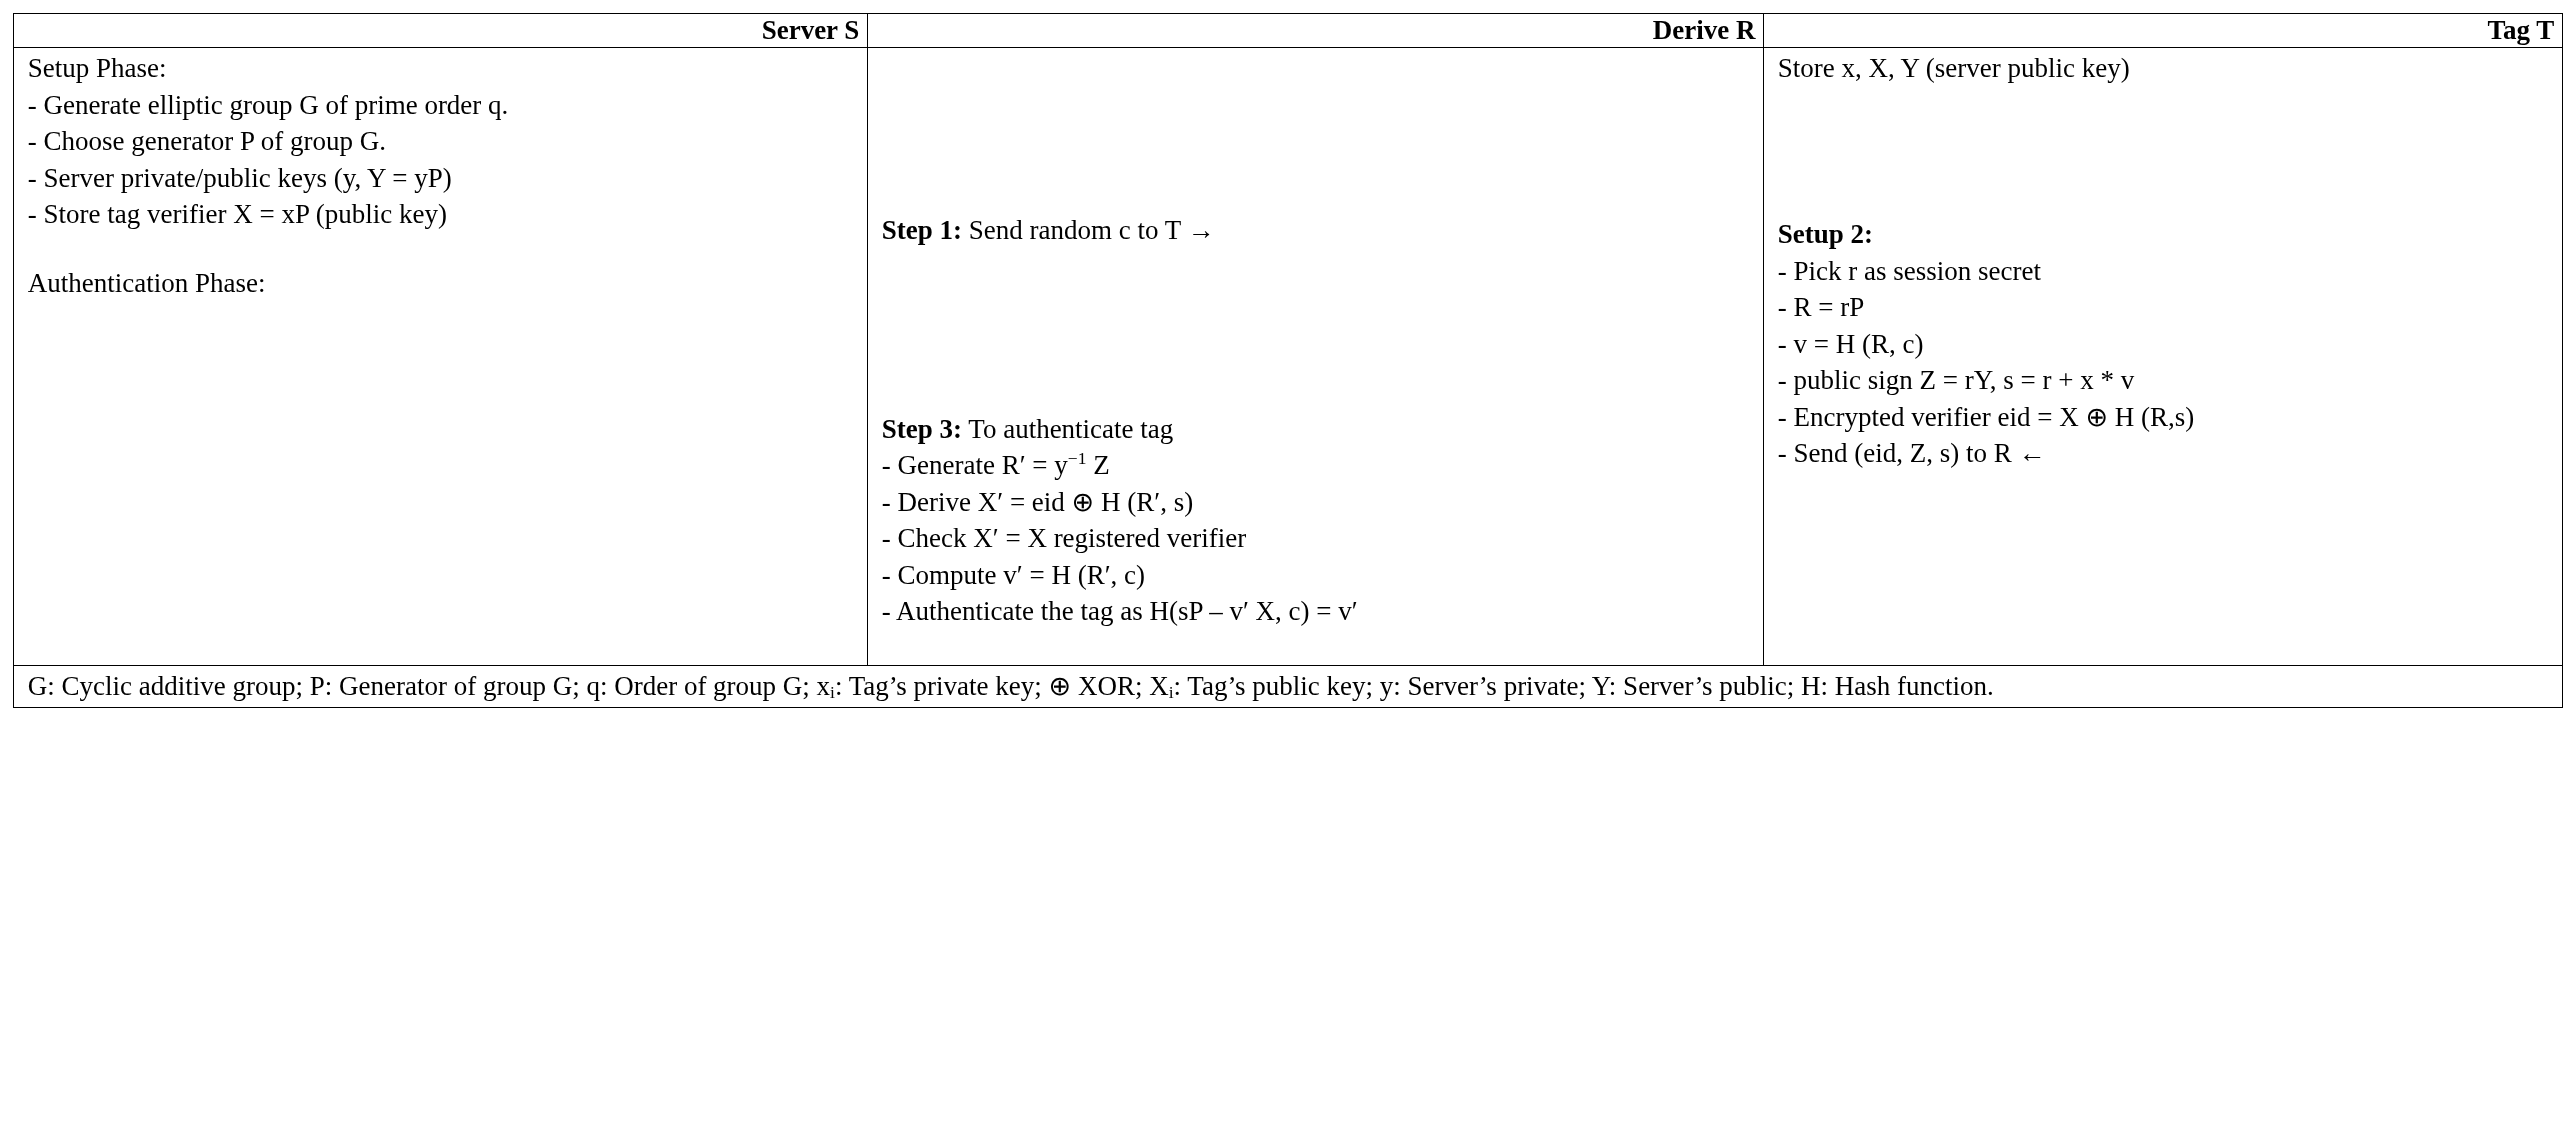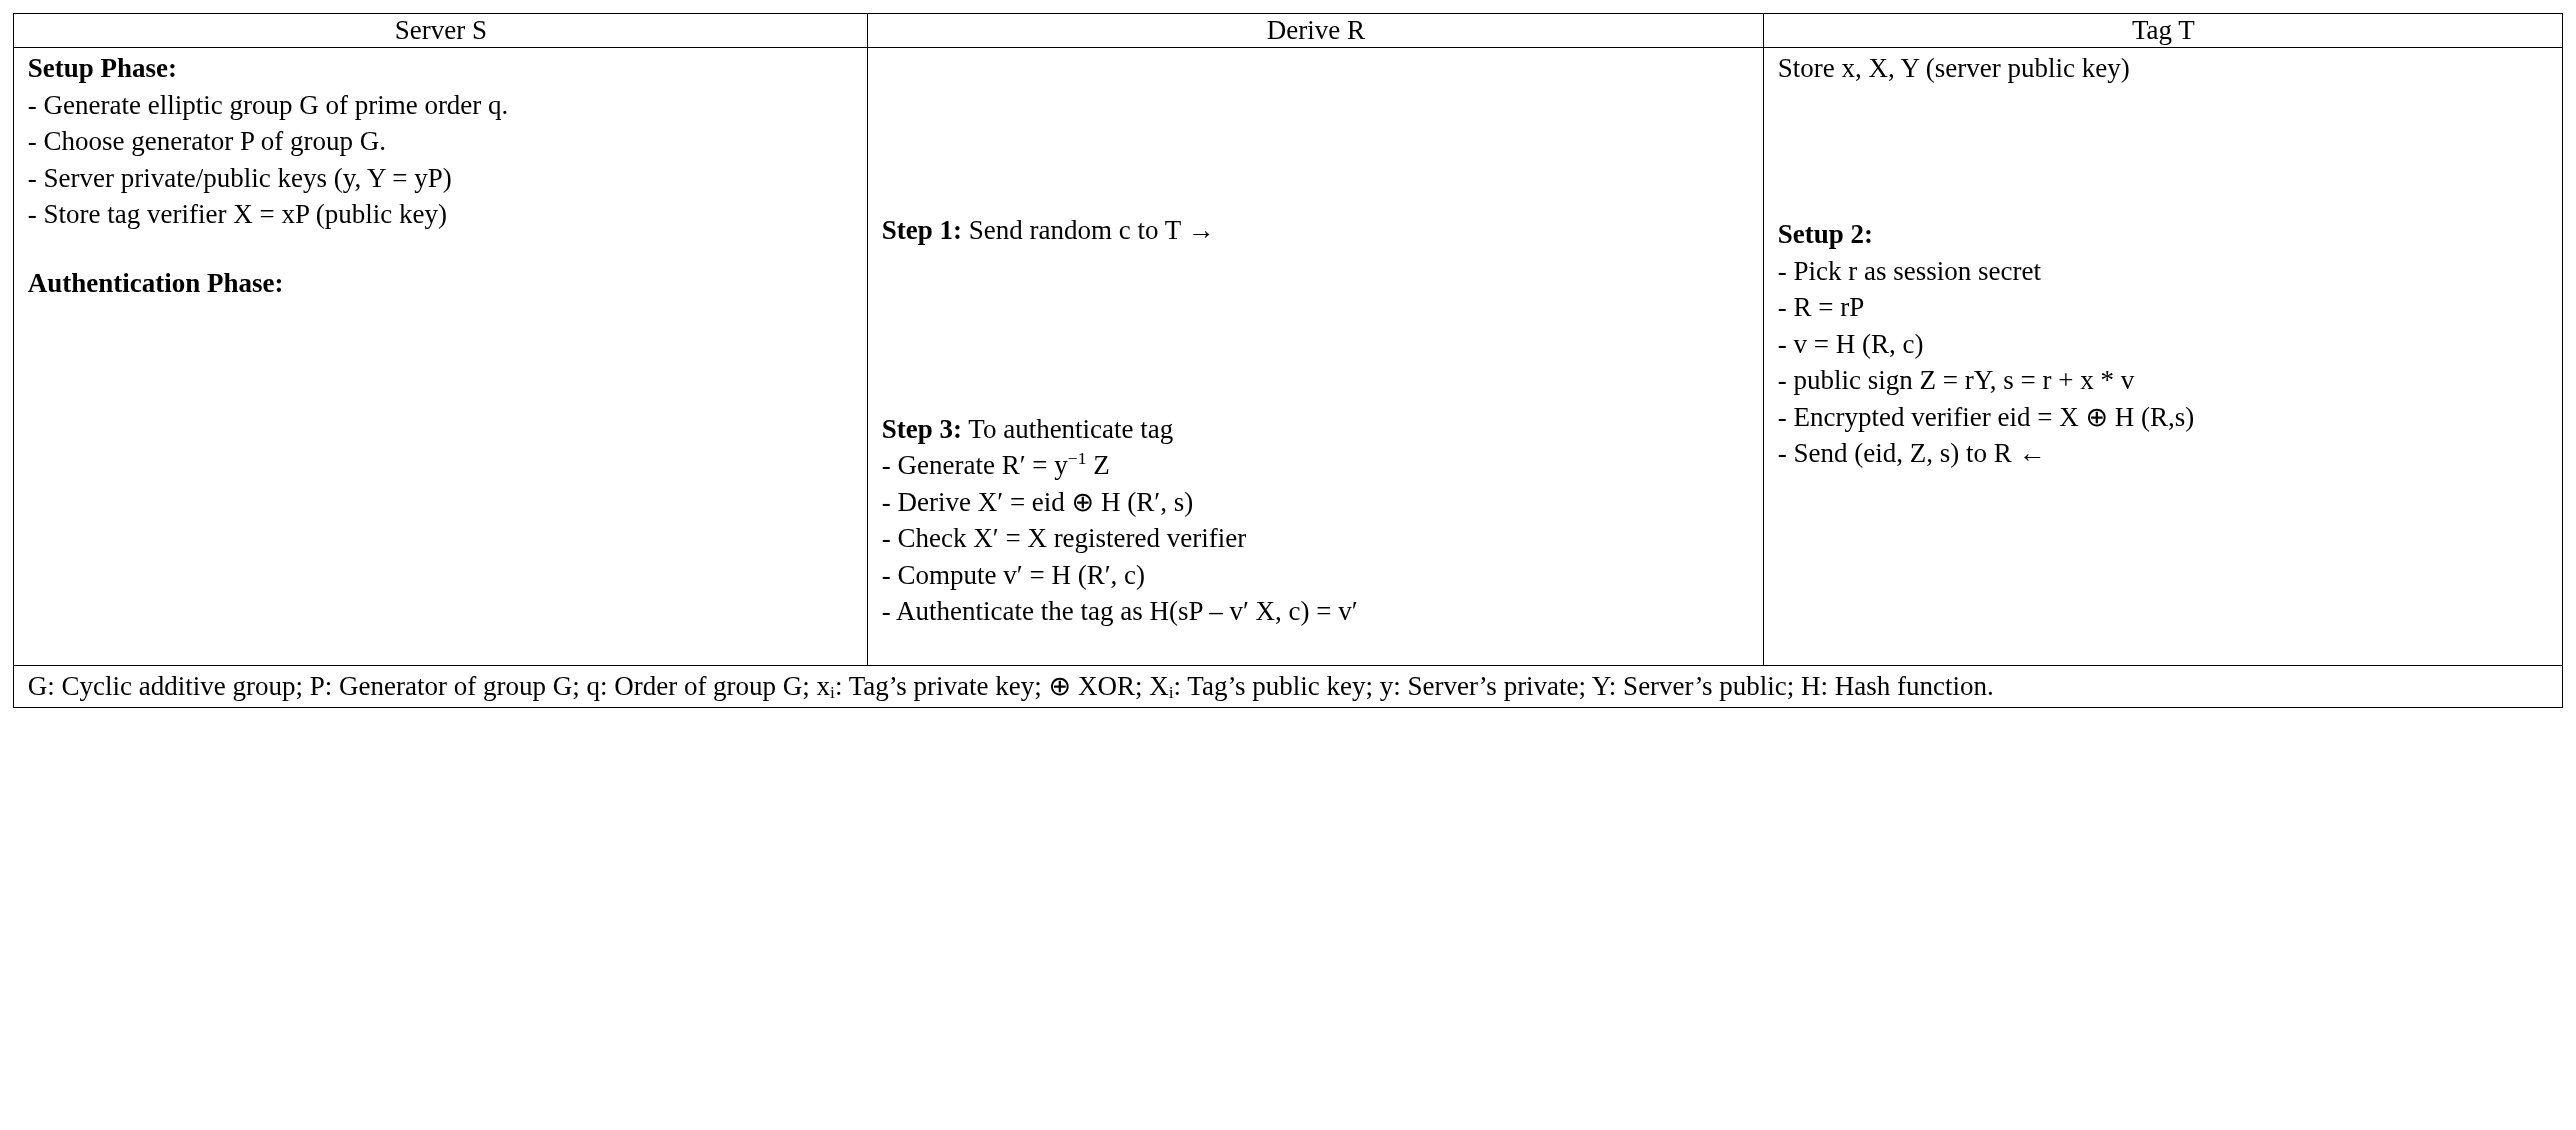--- a/index.html
+++ b/index.html
@@ -15,32 +15,32 @@
     border-collapse: collapse;
     width: 2549px;
     table-layout: fixed;
   }
   th, td {
     border: 1.3px solid #000;
     vertical-align: top;
     padding: 2.7px 8px 2.7px 13.4px;
   }
   th {
-    font-weight: normal;
-    text-align: center;
+    font-weight: bold;
+    text-align: right;
     padding: 0px 8px;
     line-height: 1.2;
   }
   col.c1 { width: 854px; }
   col.c2 { width: 896px; }
   col.c3 { width: 799px; }
   td.footer {
     padding: 2.7px 8px 2.7px 13.4px;
   }
-  .phase-title { font-weight: bold; }
+  .phase-title { font-weight: normal; }
   .step-label { font-weight: bold; margin-top: 44px; }
   .just { text-align: justify; text-justify: inter-word; }
   sup { font-size: 0.65em; line-height: 0; vertical-align: 0.55em; }
   sub { font-size: 0.65em; line-height: 0; vertical-align: -0.15em; }
   .blk { display:block; margin:0; }
   .gap { display:block; height: 1.2em; }
 </style>
 </head>
 <body>
 

